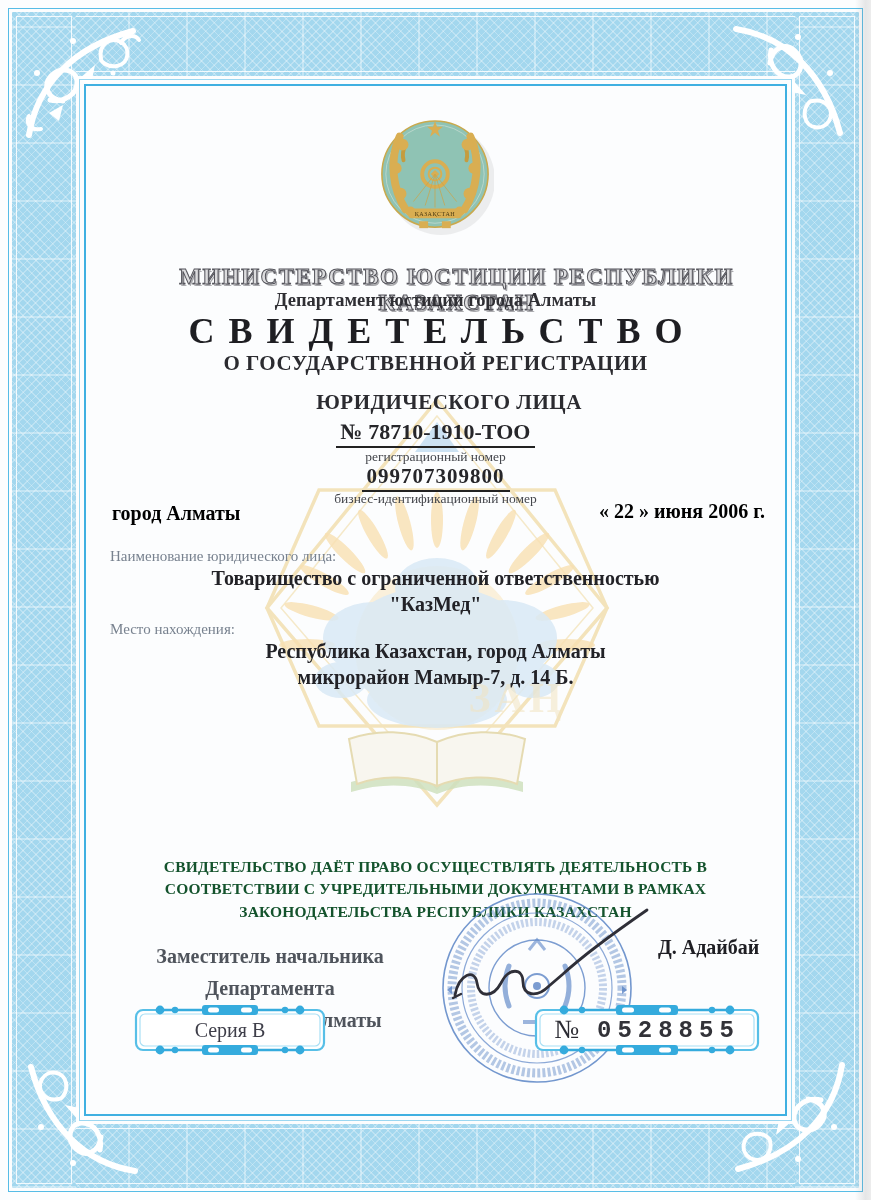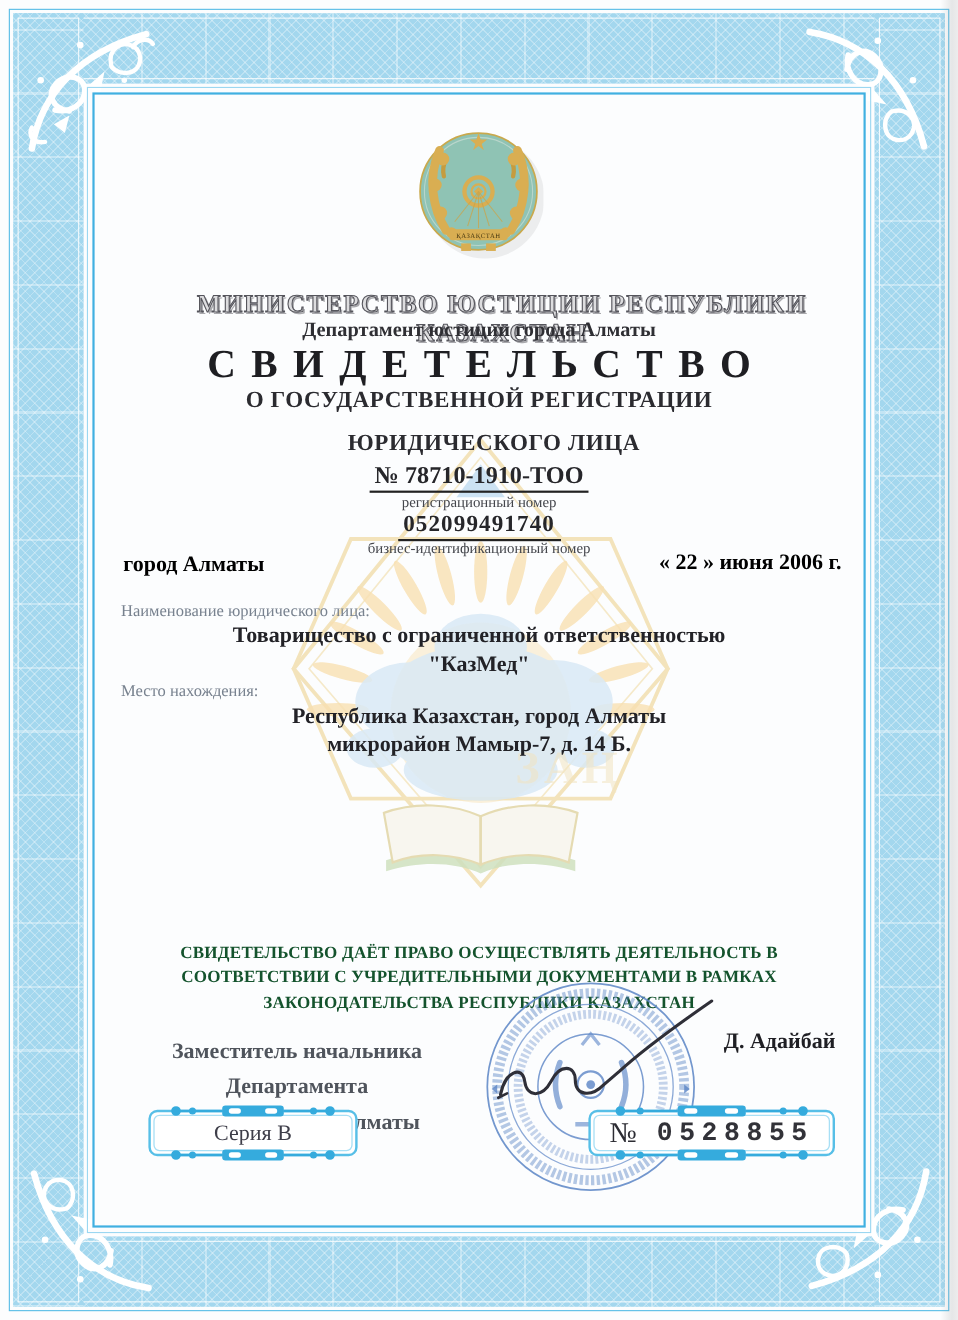--- a/index.html
+++ b/index.html
@@ -216,21 +216,21 @@
   <div class="abs ctr department" style="top:290px;">Департамент юстиции города Алматы</div>
   <div class="abs ctr cert-title" style="top:310px;">СВИДЕТЕЛЬСТВО</div>
   <div class="abs ctr subtitle" style="top:351px;">О ГОСУДАРСТВЕННОЙ РЕГИСТРАЦИИ</div>
   <div class="abs ctr subtitle" style="top:390px;padding-left:27px;">ЮРИДИЧЕСКОГО ЛИЦА</div>
 
   <div class="abs ctr regnum" style="top:419px;">
     <span class="u">№ 78710-1910-ТОО</span>
   </div>
   <div class="abs ctr caption" style="top:449px;">регистрационный номер</div>
   <div class="abs ctr regnum bin" style="top:464px;">
-    <span class="u">052099491740</span>
+    <span class="u">099707309800</span>
   </div>
   <div class="abs ctr caption" style="top:491px;">бизнес-идентификационный номер</div>
 
   <div class="abs cityline" style="left:112px;top:502px;">город Алматы</div>
   <div class="abs cityline" style="right:106px;top:500px;">« 22 » июня 2006 г.</div>
 
   <div class="abs label-faded" style="left:110px;top:548px;">Наименование юридического лица:</div>
   <div class="abs ctr val" style="top:567px;">Товарищество с ограниченной ответственностью</div>
   <div class="abs ctr val" style="top:593px;">"КазМед"</div>
   <div class="abs label-faded" style="left:110px;top:621px;">Место нахождения:</div>

